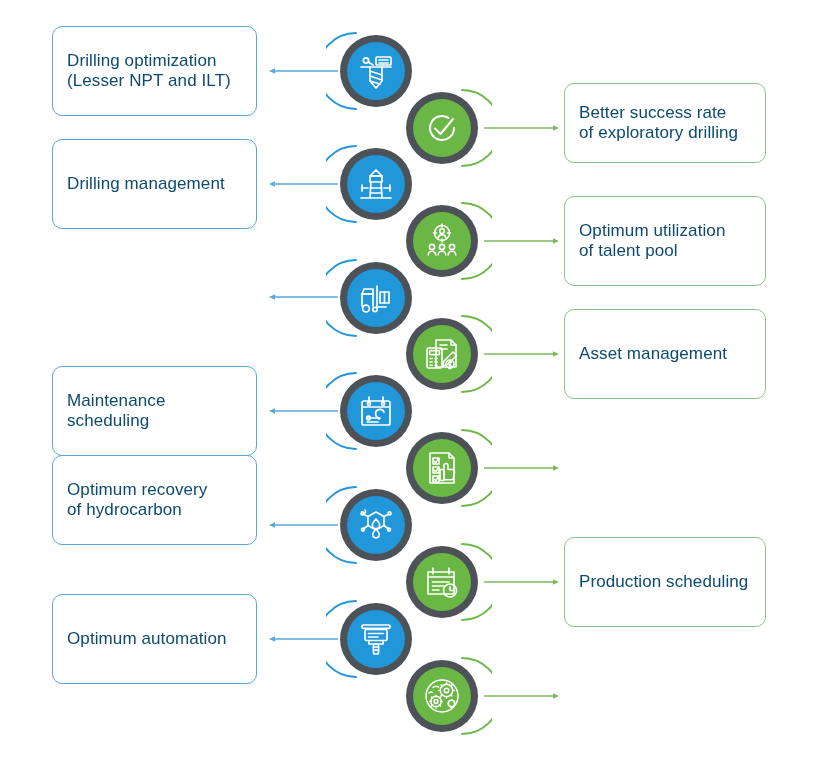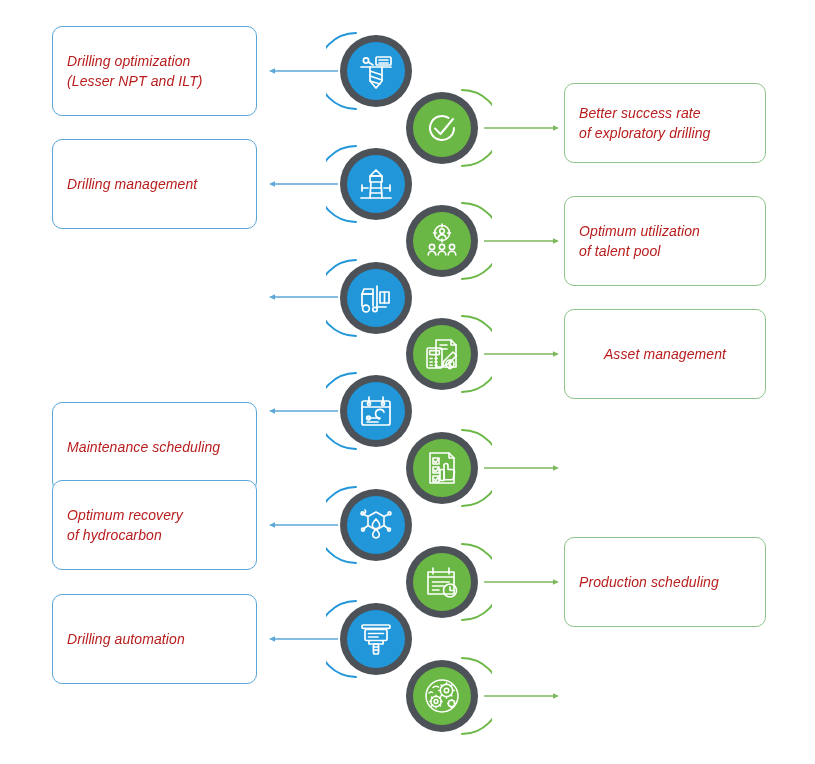--- a/index.html
+++ b/index.html
@@ -23,26 +23,25 @@
   .card-left{
     left:52px;width:205px;
     border:1px solid #5ba7d9;
   }
   .card-right{
     left:564px;width:202px;
     border:1px solid #8cc38c;
   }
   .card-text{
     padding:0 14px;
-    font-size:14px;
+    font-size:17px;
     line-height:20px;
-    color:#b91c1c;
+    color:#0c4a6e;
     white-space:pre-line;
     letter-spacing:.1px;
-    font-style:italic;
   }
 
   
   .badge{
     position:absolute;
     width:72px;height:72px;
     border-radius:50%;
     box-sizing:border-box;
     display:flex;align-items:center;justify-content:center;
   }
@@ -81,40 +80,40 @@
 
 <div id="stage">
 
   <div class="card card-left" style="top:26px;height:90px;">
     <div class="card-text">Drilling optimization
 (Lesser NPT and ILT)</div>
   </div>
   <div class="card card-left" style="top:139px;height:90px;">
     <div class="card-text">Drilling management</div>
   </div>
-  <div class="card card-left" style="top:366px;height:90px;margin-top:36px;">
+  <div class="card card-left" style="top:366px;height:90px;">
     <div class="card-text">Maintenance scheduling</div>
   </div>
-  <div class="card card-left" style="top:480px;height:90px;">
+  <div class="card card-left" style="top:455px;height:90px;">
     <div class="card-text">Optimum recovery
 of hydrocarbon</div>
   </div>
   <div class="card card-left" style="top:594px;height:90px;">
-    <div class="card-text">Drilling automation</div>
+    <div class="card-text">Optimum automation</div>
   </div>
 
   <div class="card card-right" style="top:83px;height:80px;">
     <div class="card-text">Better success rate
 of exploratory drilling</div>
   </div>
   <div class="card card-right" style="top:196px;height:90px;">
     <div class="card-text">Optimum utilization
 of talent pool</div>
   </div>
-  <div class="card card-right" style="top:309px;height:90px;justify-content:center;">
+  <div class="card card-right" style="top:309px;height:90px;">
     <div class="card-text">Asset management</div>
   </div>
   <div class="card card-right" style="top:537px;height:90px;">
     <div class="card-text">Production scheduling</div>
   </div>
 
   <div class="conn" style="left:268px;top:65px;width:72px;">
     <svg width="72" height="12" viewBox="0 0 72 12">
         <path d="M5 6 H70" stroke="#5ba7d9" stroke-width="1.4" fill="none"></path>
         <path d="M1 6 L7 3.2 L7 8.8 Z" fill="#5ba7d9"></path>

